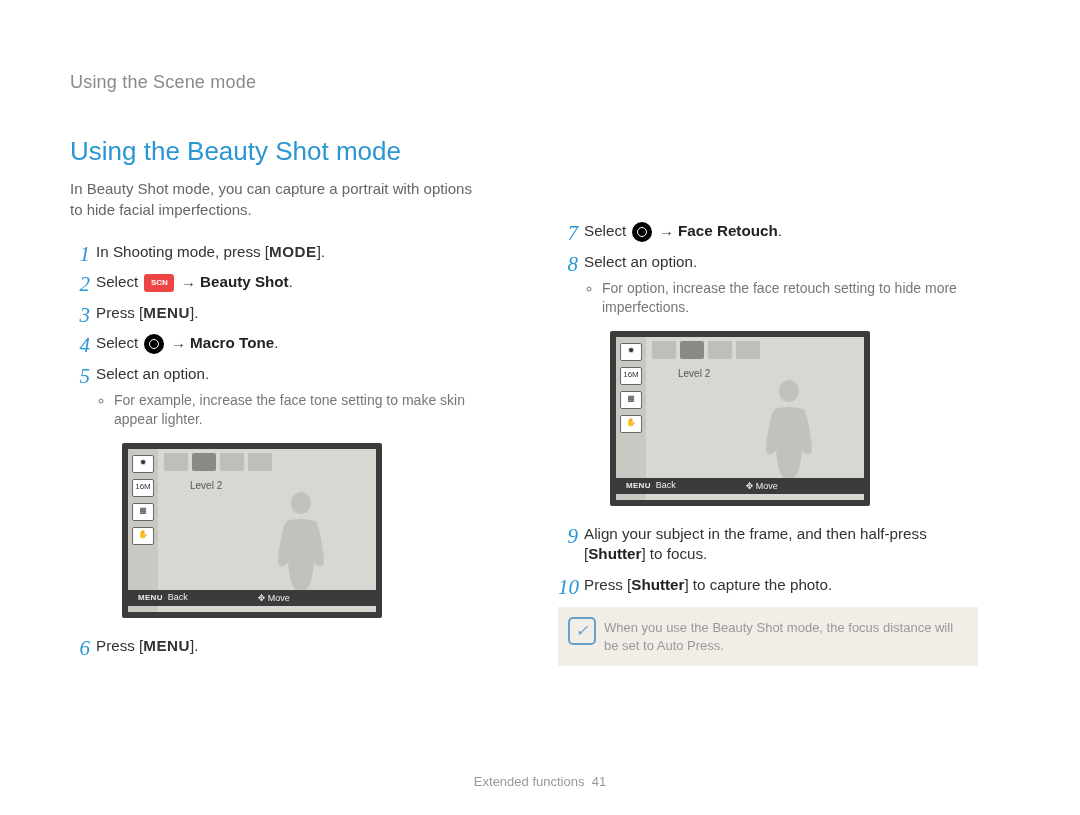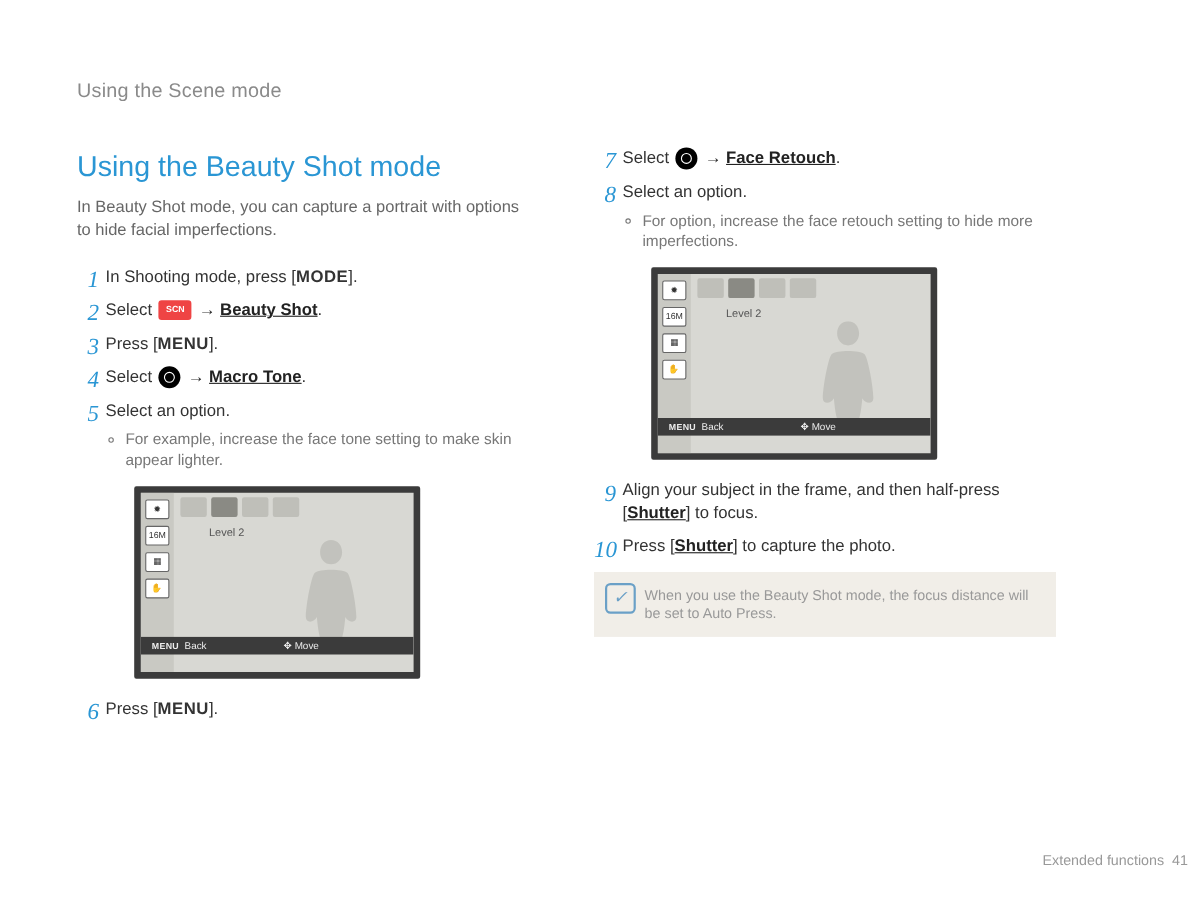--- a/index.html
+++ b/index.html
@@ -23,21 +23,22 @@
   }
   .running-title {
     color: #8a8a8a;
     font-size: 18px;
     font-weight: 300;
     margin-bottom: 40px;
     letter-spacing: 0.2px;
   }
   .columns {
     display: flex;
-    gap: 50px;
+    gap: 68px;
+    align-items: flex-end;
   }
   .col {
     width: 420px;
   }
   h1 {
     color: #2a96d4;
     font-weight: 400;
     font-size: 26px;
     margin: 0 0 10px 0;
   }
@@ -102,21 +103,21 @@
     border-radius: 50%;
     vertical-align: middle;
     margin: 0 2px;
   }
   .icon-circle::after {
     content: "";
     width: 8px; height: 8px;
     border: 1.5px solid #fff;
     border-radius: 50%;
   }
-  b { font-weight: 700; color: #222; text-decoration: underline; }
+  b { font-weight: 700; color: #222; }
   ul.sub {
     margin: 6px 0 14px 0;
     padding-left: 18px;
     color: #777;
     font-size: 14px;
   }
   ul.sub li { margin-bottom: 2px; }
   .screenshot {
     width: 260px;
     height: 175px;
@@ -170,21 +171,21 @@
   }
   .ss-figure {
     position: absolute;
     right: 40px;
     bottom: 20px;
     width: 70px; height: 100px;
     opacity: 0.6;
   }
   .ss-bottom {
     position: absolute;
-    left: 0; right: 0; bottom: 16px;
+    left: 0; right: 0; bottom: 6px;
     height: 16px;
     background: #3b3b3b;
     color: #eee;
     font-size: 9px;
     display: flex;
     align-items: center;
     padding-left: 10px;
     gap: 70px;
   }
   .note {
@@ -205,21 +206,21 @@
     color: #6aa0c7;
     display: flex; align-items: center; justify-content: center;
     font-family: Georgia, serif;
     font-style: italic;
     font-size: 16px;
   }
   .footer {
     position: absolute;
     left: 0; right: 0;
     bottom: 24px;
-    text-align: right;
+    text-align: center;
     color: #999;
     font-size: 13px;
     font-weight: 300;
   }
   .figure-svg path { fill: #b5b5af; }
 </style>
 </head>
 <body>
 
 <div class="page">

